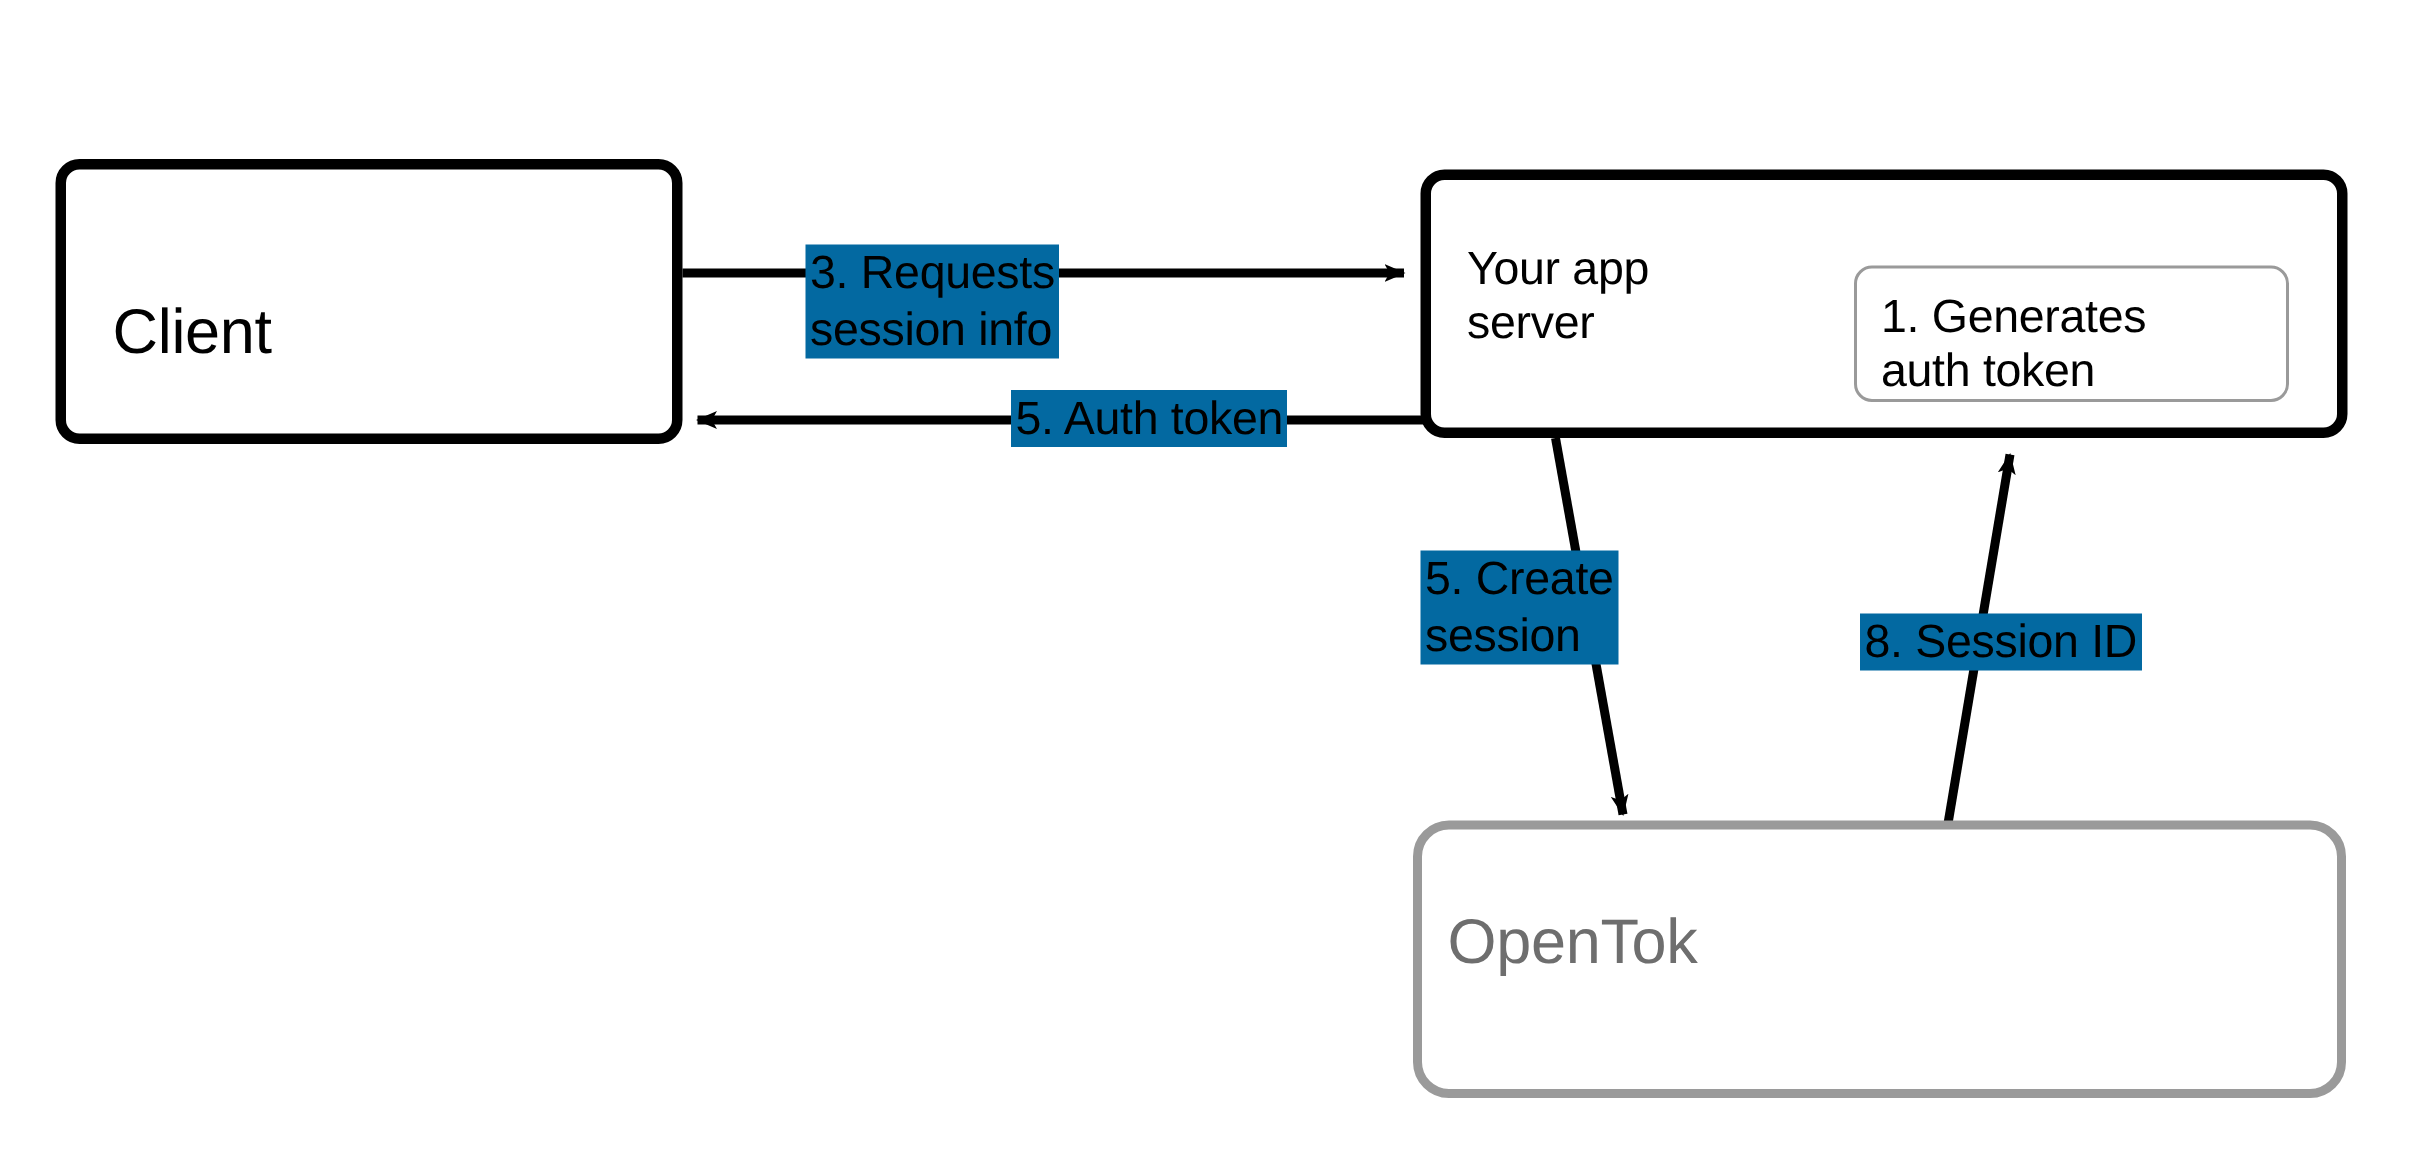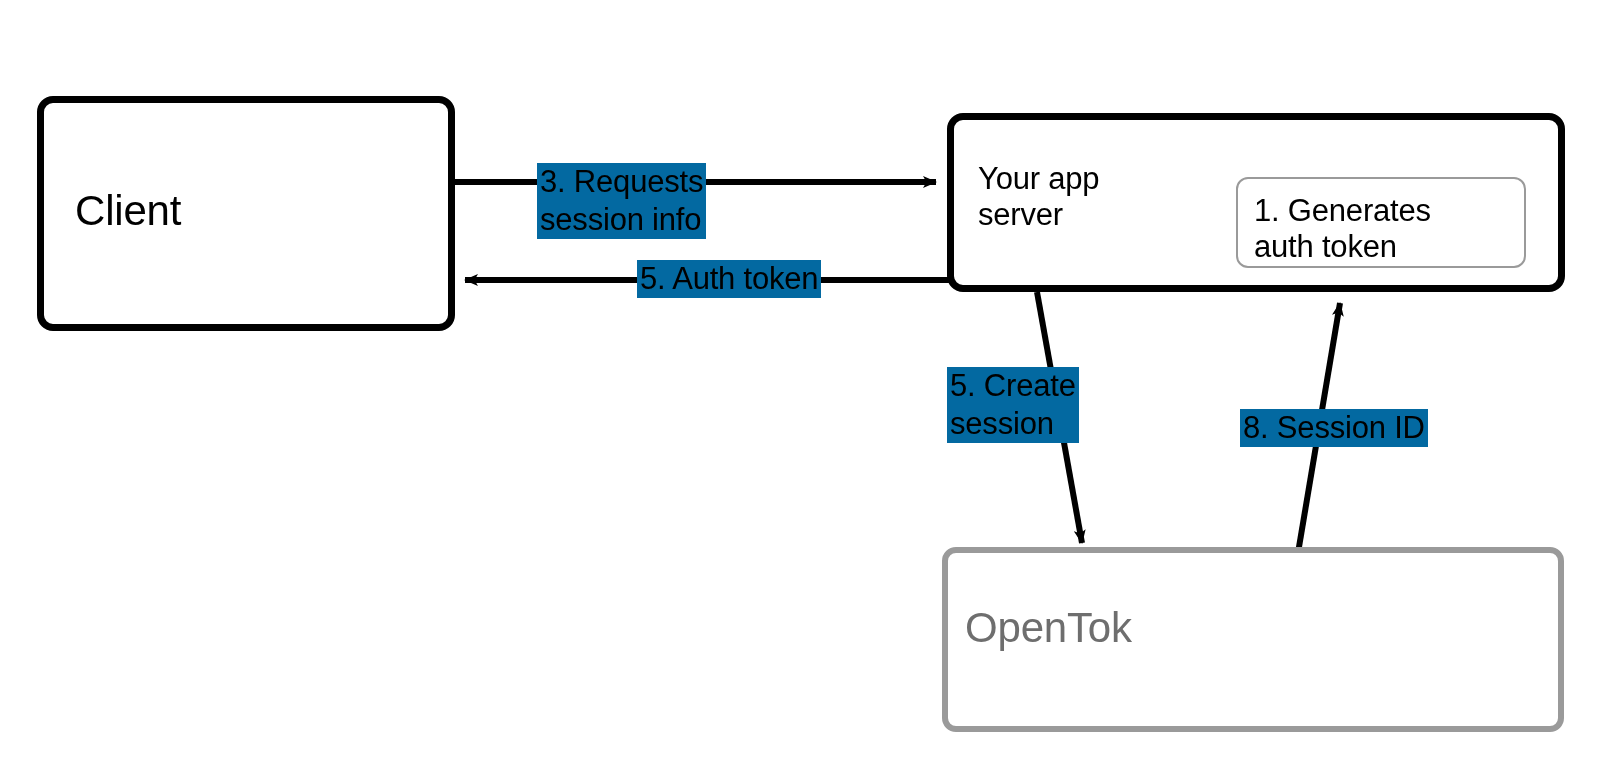--- a/index.html
+++ b/index.html
@@ -23,21 +23,21 @@
     position: absolute;
     box-sizing: border-box;
     background: #ffffff;
   }
   .node-primary {
     border: 7px solid #000000;
     border-radius: 16px;
   }
   .node-secondary {
     border: 6px solid #9a9a9a;
-    border-radius: 14px;
+    border-radius: 24px;
   }
   .node-inner {
     border: 2px solid #9a9a9a;
     border-radius: 12px;
   }
   .node-label {
     position: absolute;
     white-space: pre-line;
     line-height: 1.17;
     letter-spacing: -0.2px;
@@ -92,41 +92,41 @@
 
     <g>
       <path d="M1037,292 L1082,543" stroke="#000000" stroke-width="6" fill="none" marker-end="url(#arrow-end)"></path>
     </g>
 
     <g>
       <path d="M1298,553 L1340,303" stroke="#000000" stroke-width="6" fill="none" marker-end="url(#arrow-end)"></path>
     </g>
   </svg>
 
-  <div class="node node-primary" style="left:37px; top:96px; width:418px; height:235px;">
+  <div class="node node-primary" style="left:37px; top:106px; width:418px; height:190px;">
     <div class="node-label label-xl" style="left:31px; top:83px;">Client</div>
   </div>
 
   <div class="node node-primary" style="left:947px; top:113px; width:618px; height:179px;">
     <div class="node-label label-md" style="left:24px; top:41px;">Your app
 server</div>
 
     <div class="node node-inner" style="left:282px; top:57px; width:290px; height:91px;">
       <div class="node-label label-md" style="left:16px; top:14px;">1. Generates
 auth token</div>
     </div>
   </div>
 
   <div class="node node-secondary" style="left:942px; top:547px; width:622px; height:185px;">
     <div class="node-label label-xl label-gray" style="left:17px; top:50px;">OpenTok</div>
   </div>
 
   <div class="edge-label" style="left:537px; top:163px;">3. Requests
 session info</div>
 
-  <div class="edge-label" style="left:637px; top:260px;">5. Auth token</div>
+  <div class="edge-label" style="left:674px; top:260px;">5. Auth token</div>
 
   <div class="edge-label" style="left:947px; top:367px;">5. Create
 session</div>
 
   <div class="edge-label" style="left:1240px; top:409px;">8. Session ID</div>
 
 </div>
 
 </body></html>

